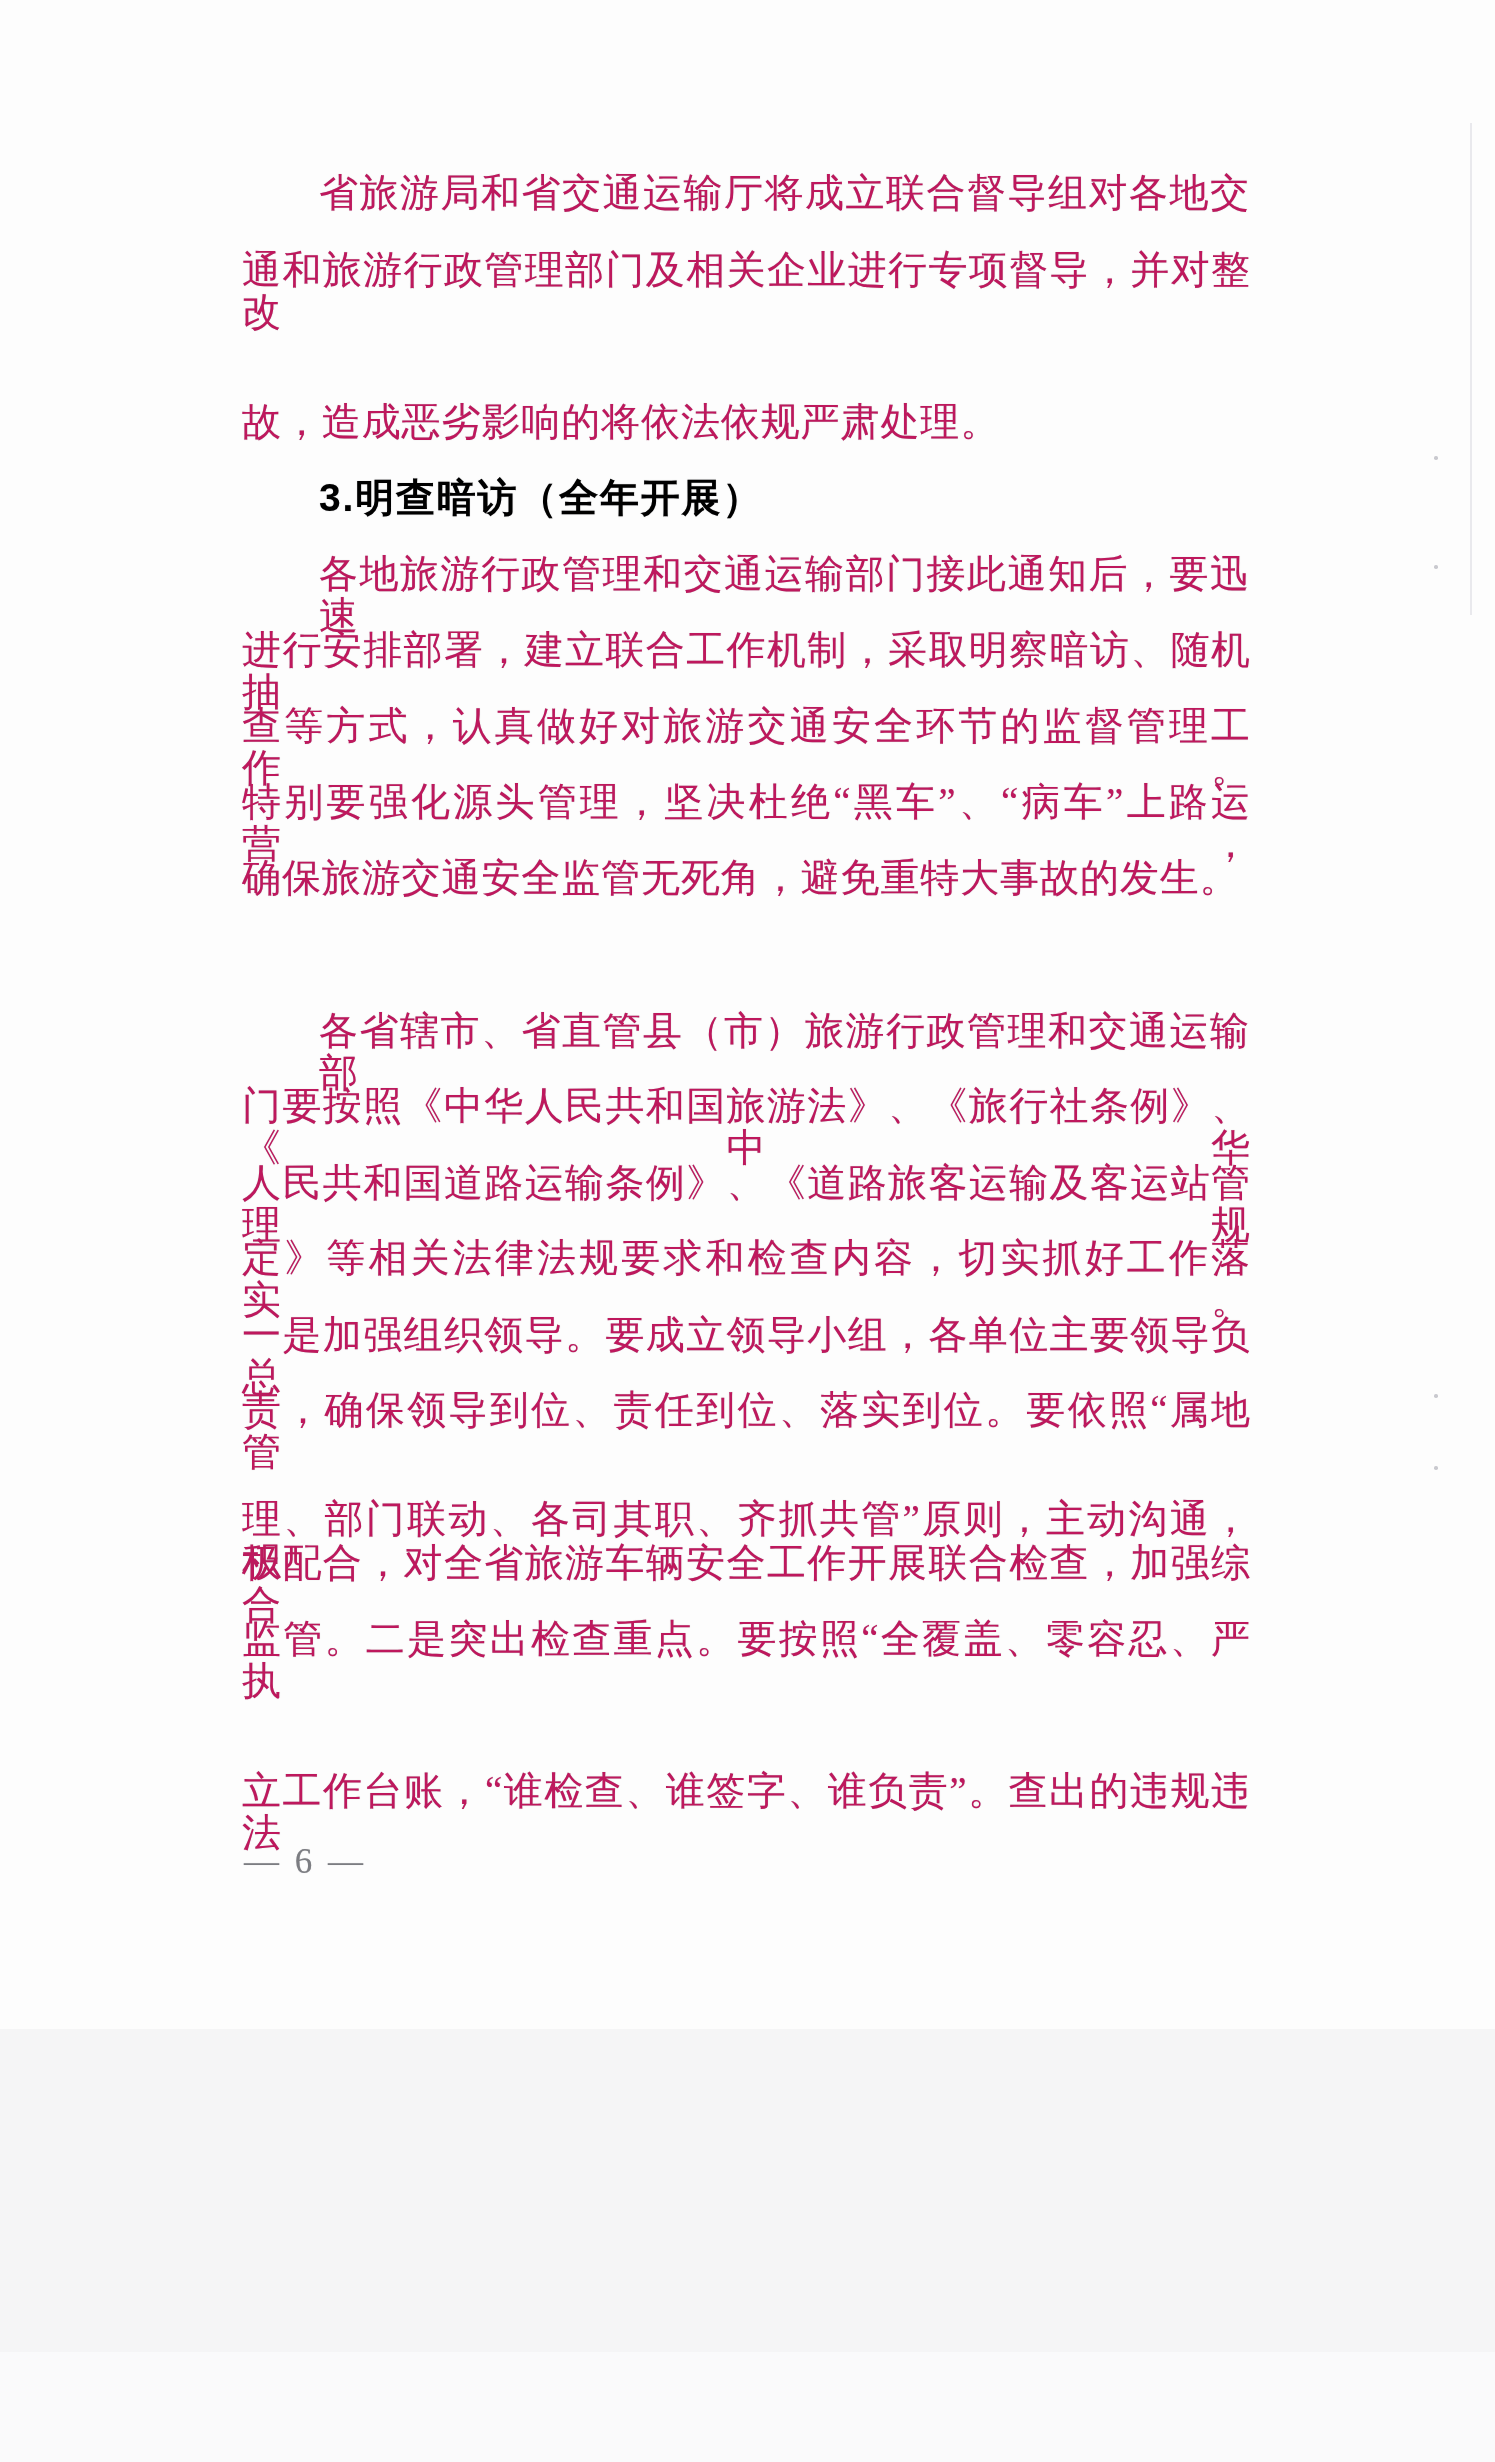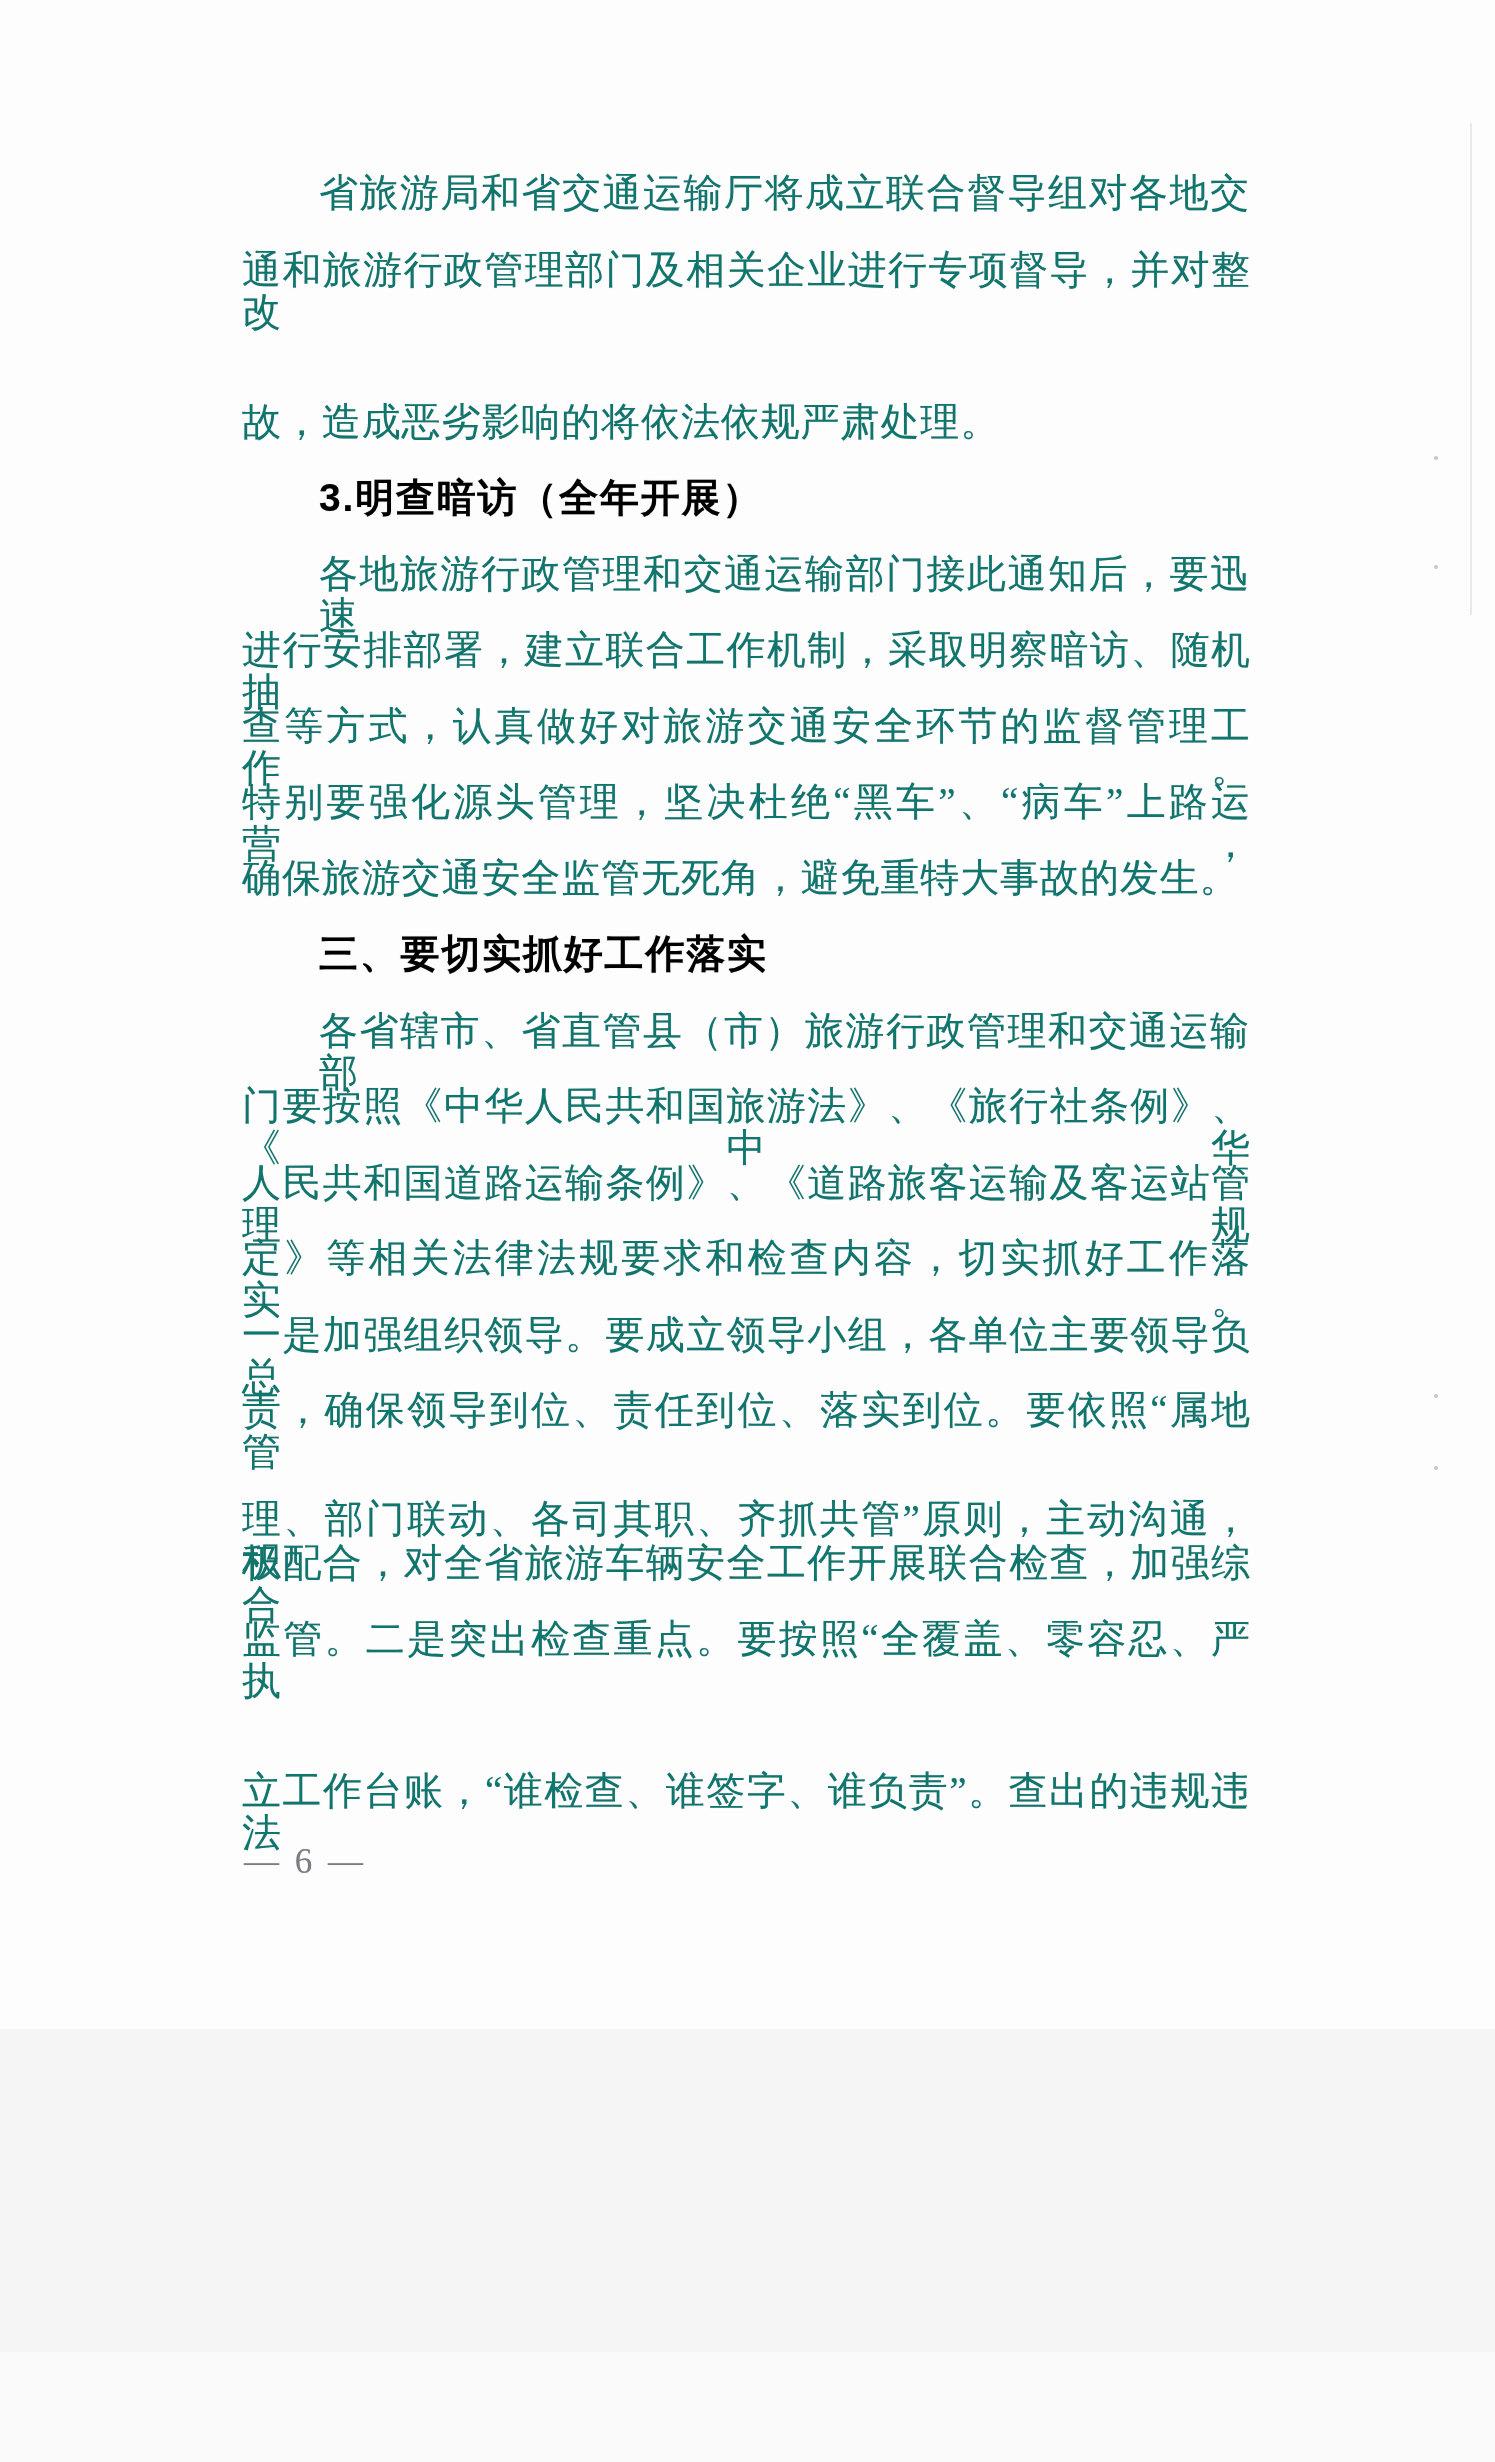--- a/index.html
+++ b/index.html
@@ -49,21 +49,21 @@
     border-radius: 50%;
     background: #c9c9cf;
   }
   
   .line {
     position: absolute;
     font-family: "Liberation Serif", "DejaVu Serif", serif;
     font-size: 39px;
     line-height: 42px;
     height: 42px;
-    color: #0f766e;
+    color: #be185d;
     letter-spacing: 0.9px;
     text-shadow: 0 0 0.9px rgba(109,110,117,0.45);
     white-space: nowrap;
   }
   .noindent { left: 242px; }
   .indent   { left: 319px; }
   .full {
     white-space: normal;
     text-align: justify;
     text-align-last: justify;
@@ -108,21 +108,20 @@
   <div class="line noindent" style="top:401px;">故，造成恶劣影响的将依法依规严肃处理。</div>
 
   <div class="line indent heading" style="top:477px;">3.明查暗访（全年开展）</div>
 
   <div class="line indent full" style="top:553px;">各地旅游行政管理和交通运输部门接此通知后，要迅速</div>
   <div class="line noindent full" style="top:629px;">进行安排部署，建立联合工作机制，采取明察暗访、随机抽</div>
   <div class="line noindent full" style="top:705px;">查等方式，认真做好对旅游交通安全环节的监督管理工作。</div>
   <div class="line noindent full" style="top:781px;">特别要强化源头管理，坚决杜绝“黑车”、“病车”上路运营，</div>
   <div class="line noindent" style="top:857px;">确保旅游交通安全监管无死角，避免重特大事故的发生。</div>
 
-  <div class="line indent heading" style="top:933px;">三、要切实抓好工作落实</div>
 
   <div class="line indent full" style="top:1010px;">各省辖市、省直管县（市）旅游行政管理和交通运输部</div>
   <div class="line noindent full" style="top:1085px;">门要按照《中华人民共和国旅游法》、《旅行社条例》、《中华</div>
   <div class="line noindent full" style="top:1162px;">人民共和国道路运输条例》、《道路旅客运输及客运站管理规</div>
   <div class="line noindent full" style="top:1237px;">定》等相关法律法规要求和检查内容，切实抓好工作落实。</div>
   <div class="line noindent full" style="top:1314px;">一是加强组织领导。要成立领导小组，各单位主要领导负总</div>
   <div class="line noindent full" style="top:1389px;">责，确保领导到位、责任到位、落实到位。要依照“属地管</div>
   <div class="line noindent full" style="top:1466px;margin-top:32px;">理、部门联动、各司其职、齐抓共管”原则，主动沟通，积</div>
   <div class="line noindent full" style="top:1542px;">极配合，对全省旅游车辆安全工作开展联合检查，加强综合</div>
   <div class="line noindent full" style="top:1618px;">监管。二是突出检查重点。要按照“全覆盖、零容忍、严执</div>

